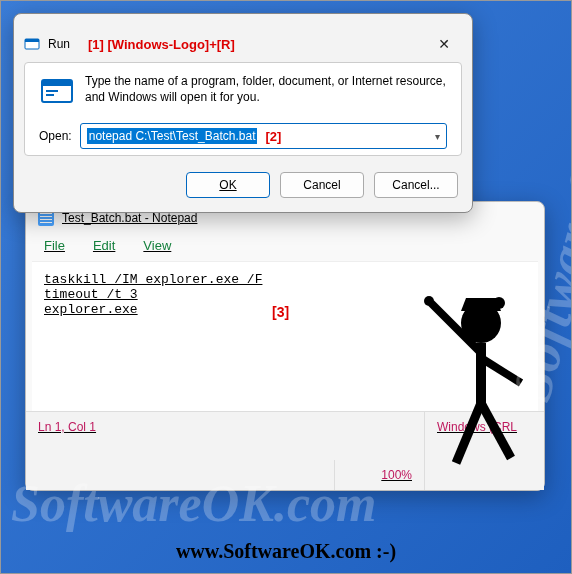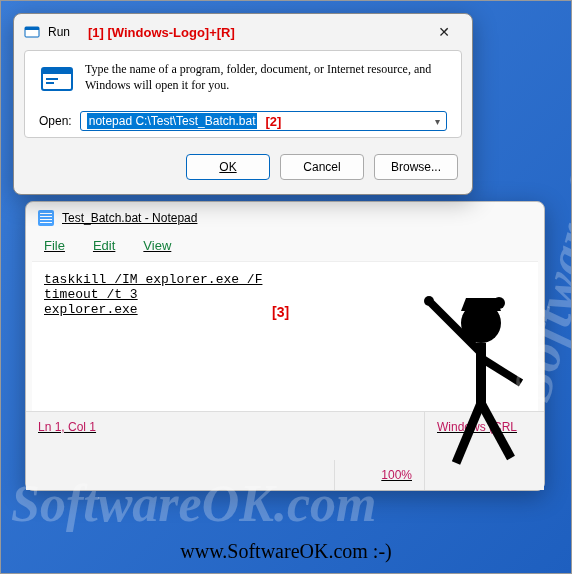--- a/index.html
+++ b/index.html
@@ -25,41 +25,42 @@
     }
     .wm1 { top: 10px; right: -30px; transform: rotate(-75deg); transform-origin: top right; }
     .wm2 { bottom: 40px; left: 10px; font-size: 52px; }
     .footer-url {
       position: absolute;
       bottom: 10px;
       left: 0; right: 0;
       text-align: center;
       color: #000;
       font-size: 20px;
-      font-weight: normal;
+      font-weight: bold;
       font-family: Georgia, serif;
       z-index: 50;
     }
     
     .run-dialog {
       position: absolute;
       top: 12px; left: 12px;
       width: 460px;
       background: #f3f3f3;
       border: 1px solid #888;
       border-radius: 8px;
       box-shadow: 0 6px 24px rgba(0,0,0,0.3);
       z-index: 10;
     }
     .titlebar {
       display: flex;
       align-items: center;
       padding: 6px 10px;
       font-size: 12px;
       color: #000;
+      margin-top: 12px;
     }
     .titlebar .icon-sm { width: 16px; height: 16px; margin-right: 8px; }
     .titlebar .title { flex: 0 0 auto; }
     .titlebar .annotation {
       color: #d00; font-weight: bold; margin-left: 18px; font-size: 13px;
     }
     .titlebar .spacer { flex: 1; }
     .close-btn {
       width: 36px; height: 24px;
       display: flex; align-items: center; justify-content: center;
@@ -77,34 +78,33 @@
     .run-row { display: flex; align-items: flex-start; }
     .run-icon {
       width: 36px; height: 36px;
       margin-right: 10px;
       flex-shrink: 0;
     }
     .run-desc {
       font-size: 12px;
       color: #000;
       line-height: 1.35;
-      font-family: Liberation Serif, serif;
     }
     .run-open-row {
       display: flex;
       align-items: center;
       margin-top: 14px;
       gap: 8px;
     }
     .run-open-label { font-size: 12px; }
     .combo {
       flex: 1;
       border: 1px solid #0067c0;
       border-radius: 3px;
-      height: 20px;
+      height: 26px;
       display: flex;
       align-items: center;
       padding: 0 6px;
       background: #fff;
       position: relative;
     }
     .combo .val {
       color: #fff;
       background: #0078d4;
       padding: 1px 2px;
@@ -244,21 +244,21 @@
       <div class="combo">
         <span class="val">notepad C:\Test\Test_Batch.bat</span>
         <span class="anno2">[2]</span>
         <span class="chev">▾</span>
       </div>
     </div>
   </div>
   <div class="run-buttons">
     <div class="btn default">OK</div>
     <div class="btn">Cancel</div>
-    <div class="btn">Browse...</div>
+    <div class="btn">Cancel...</div>
   </div>
 </div>
 
 <div class="notepad">
   <div class="np-titlebar">
     <div class="np-icon"></div>
     <span>Test_Batch.bat - Notepad</span>
   </div>
   <div class="np-menu">
     <span>File</span>

